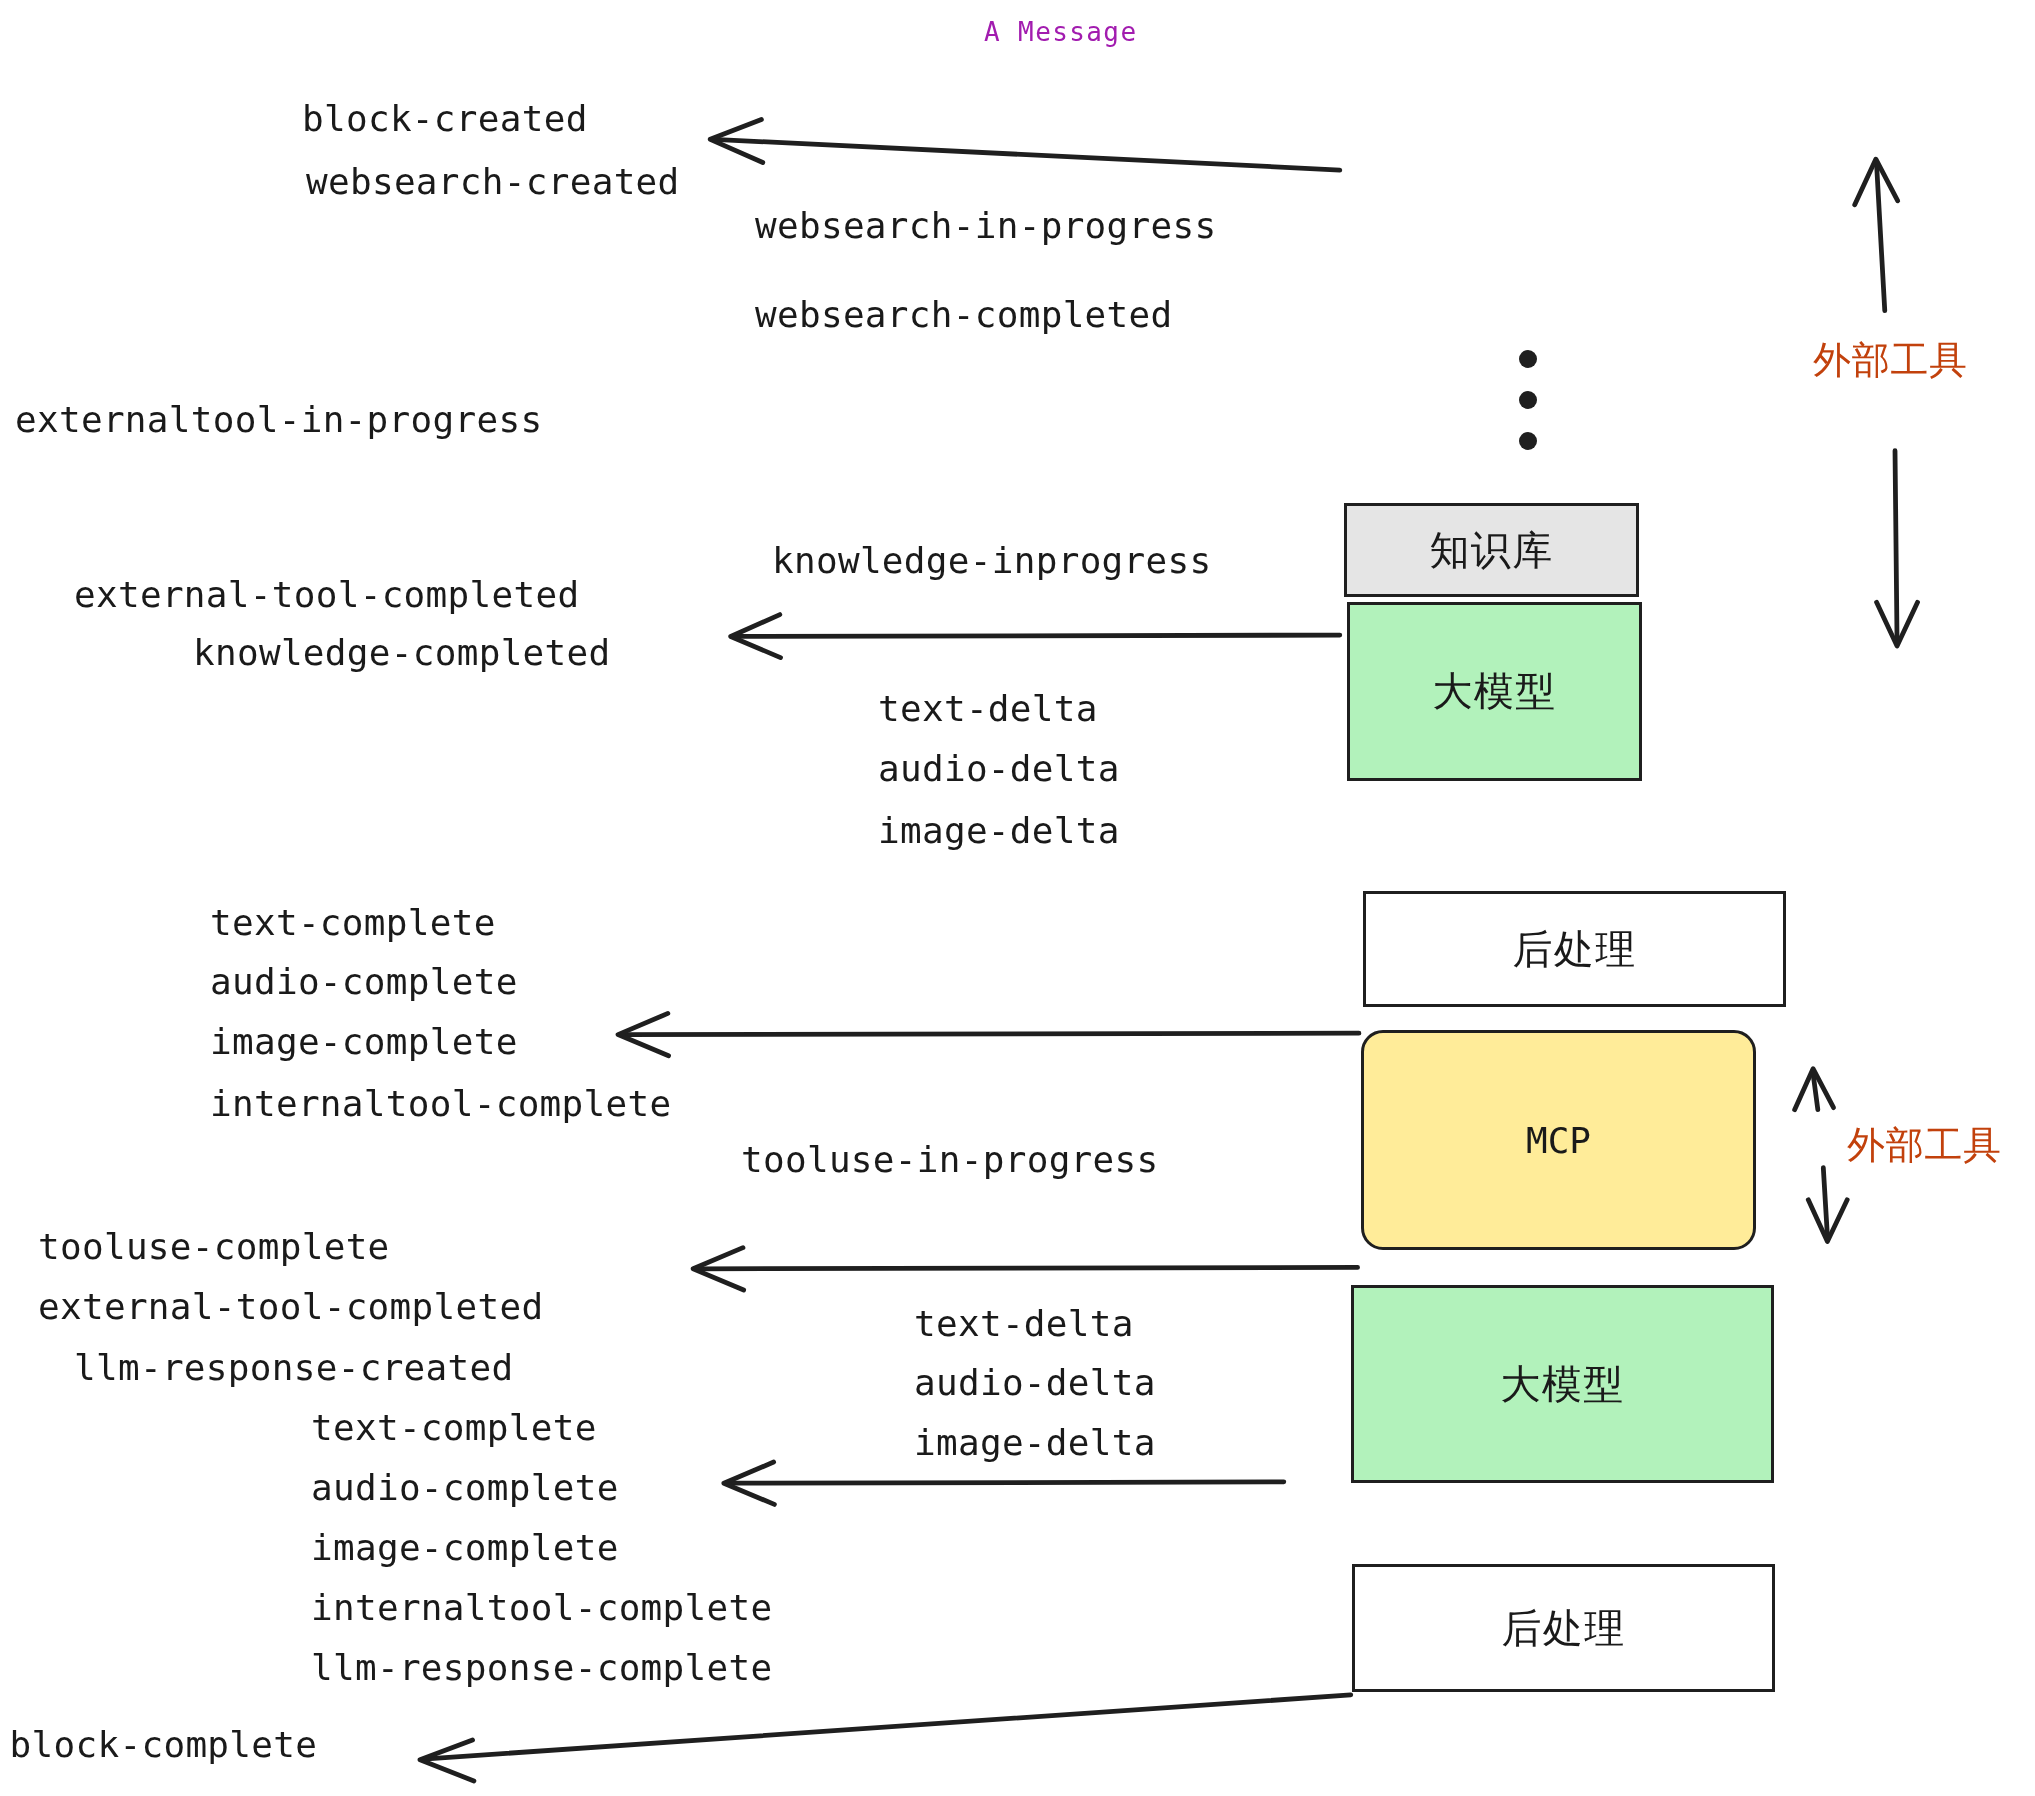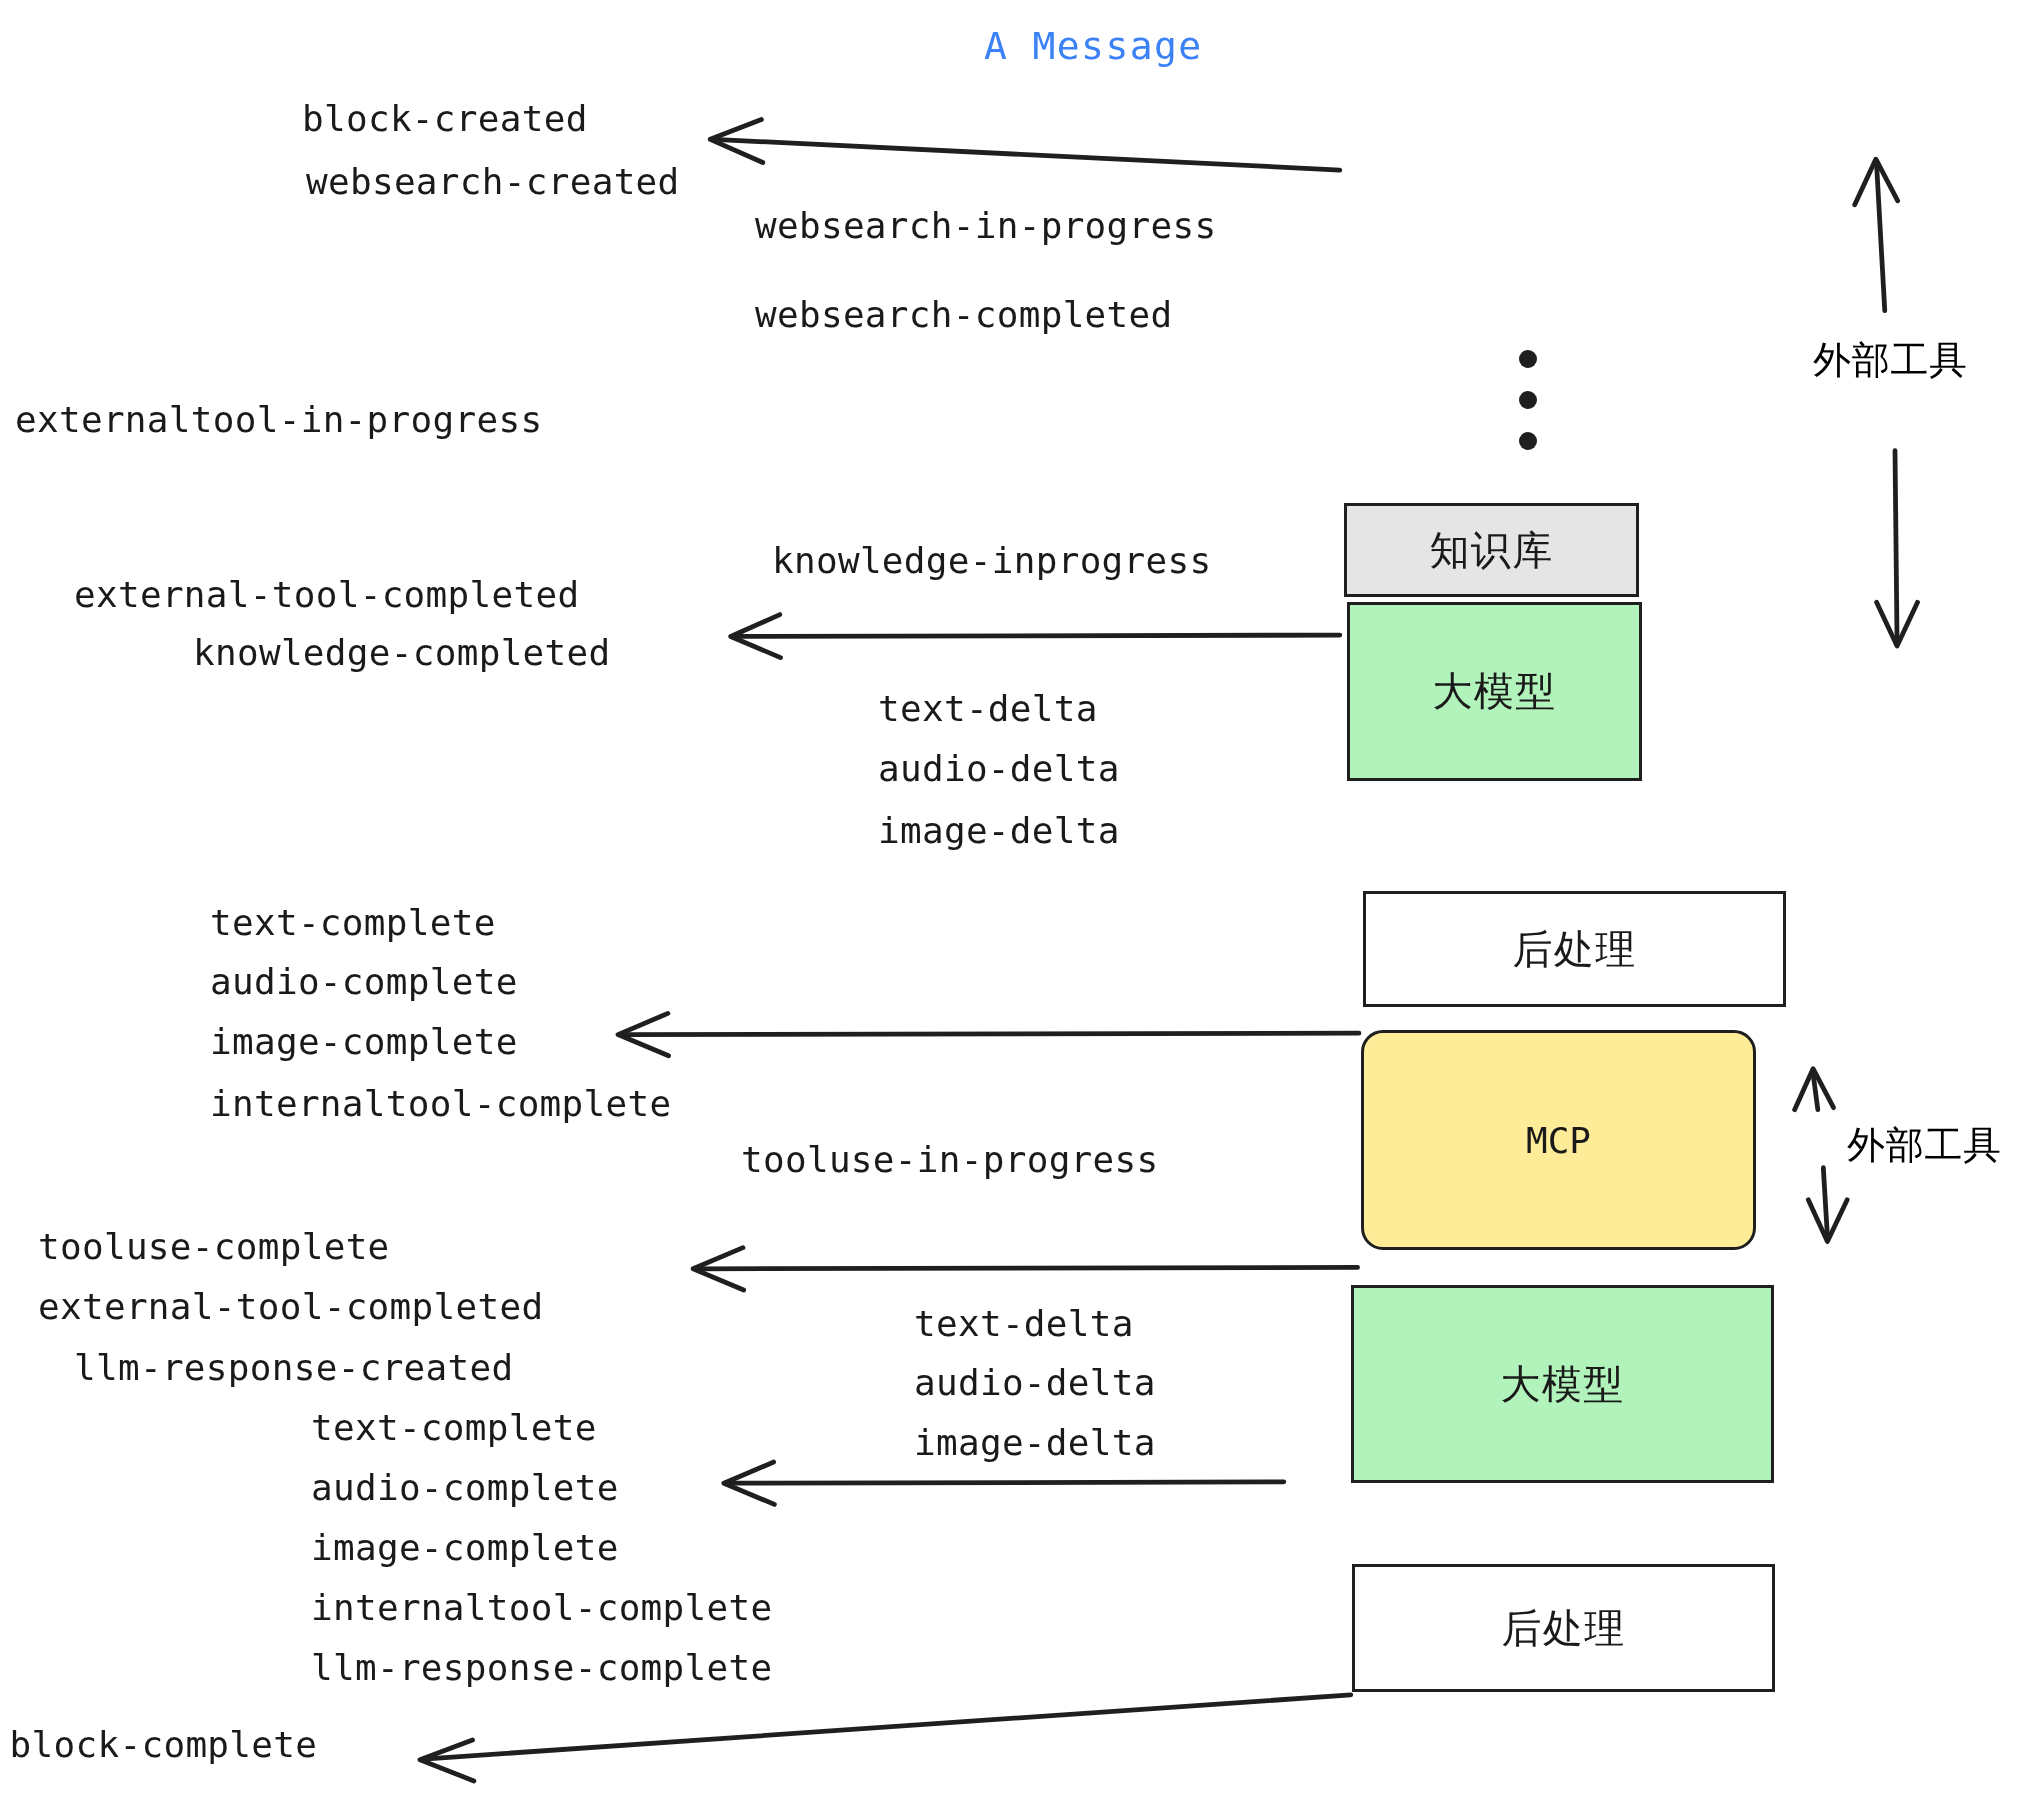--- a/index.html
+++ b/index.html
@@ -20,25 +20,24 @@
     font-family: "DejaVu Sans Mono", monospace;
     font-size: 36px;
     line-height: 1;
     color: #1a1a1a;
     white-space: pre;
     letter-spacing: 0.3px;
   }
   .title {
     position: absolute;
     font-family: "DejaVu Sans Mono", monospace;
-    font-size: 38px;
-    color: #3b82f6;
+    font-size: 26px;
+    color: #a21caf;
     white-space: pre;
     letter-spacing: 1.4px;
-    margin-top: 7px;
   }
   .node {
     position: absolute;
     box-sizing: border-box;
     border: 3.4px solid #1f1f1f;
     display: flex;
     align-items: center;
     justify-content: center;
     background: #ffffff;
   }
@@ -51,21 +50,21 @@
   }
   .node.mono .node-label {
     font-family: "DejaVu Sans Mono", monospace;
     font-size: 36px;
     letter-spacing: 0;
   }
   .ext-label {
     position: absolute;
     font-family: "DejaVu Sans", sans-serif;
     font-size: 38px;
-    color: #000000;
+    color: #c2410c;
     letter-spacing: 0.7px;
     white-space: pre;
   }
   svg.overlay {
     position: absolute;
     left: 0;
     top: 0;
     width: 2035px;
     height: 1796px;
     pointer-events: none;

